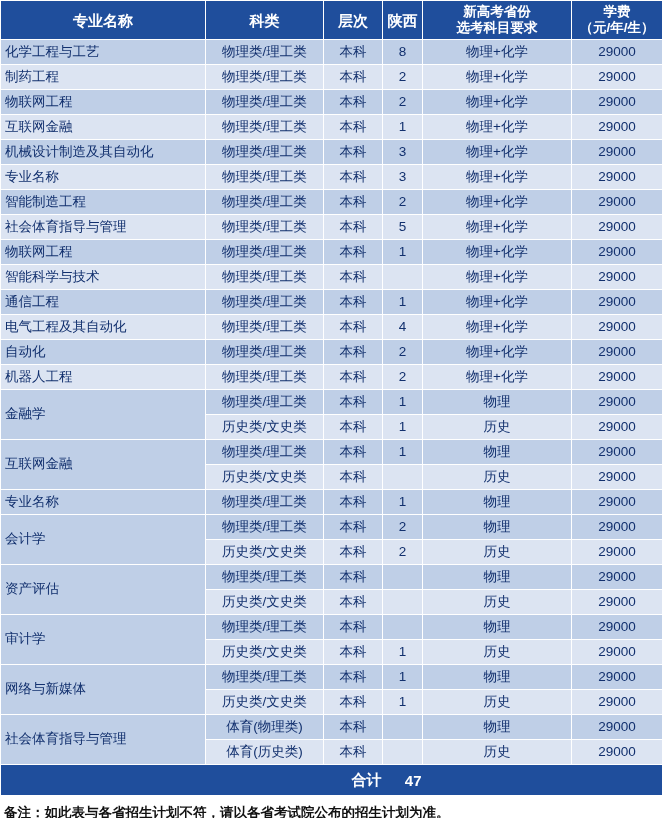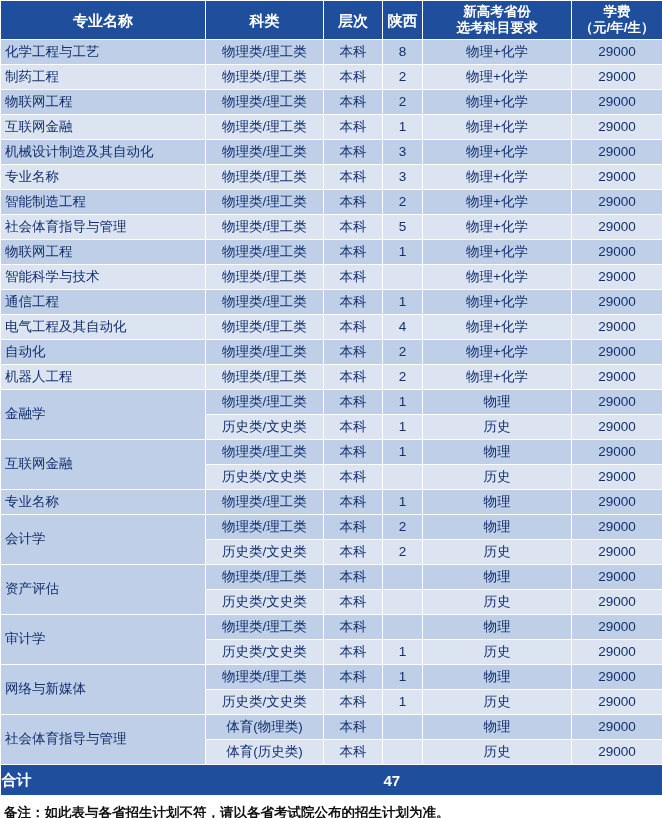--- a/index.html
+++ b/index.html
@@ -71,21 +71,21 @@
   td.num {
     text-align: center;
     color: #12306e;
   }
   tr.total td {
     background: #1f4e9c;
     color: #ffffff;
     font-weight: bold;
     font-size: 15px;
     height: 28px;
-    text-align: left;
+    text-align: right;
   }
   .note {
     font-size: 13.5px;
     font-weight: bold;
     color: #111111;
     padding: 9px 4px 0 4px;
     letter-spacing: 0px;
   }
 </style>
 </head>

